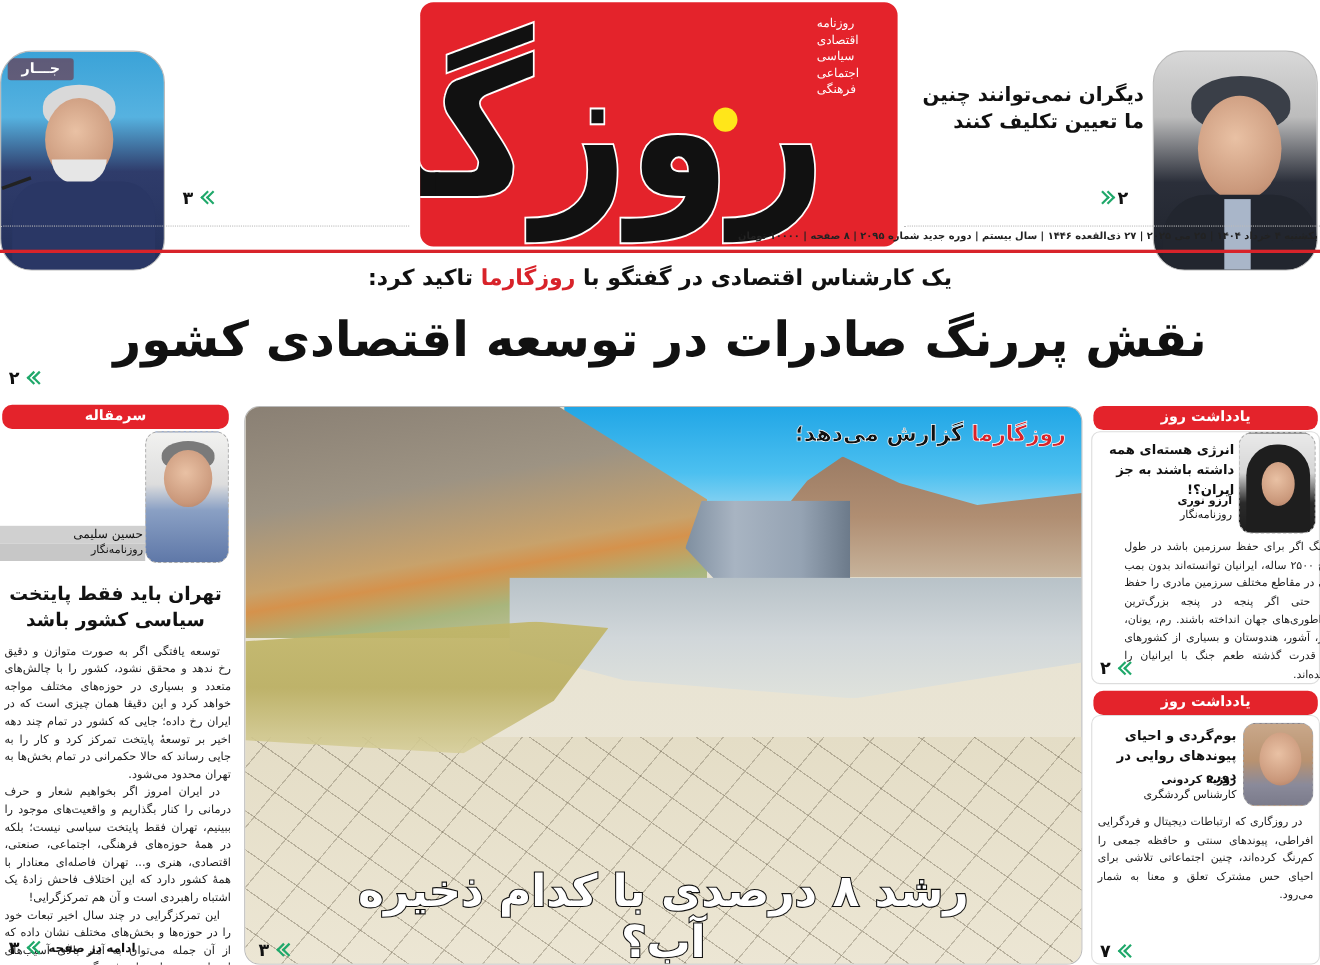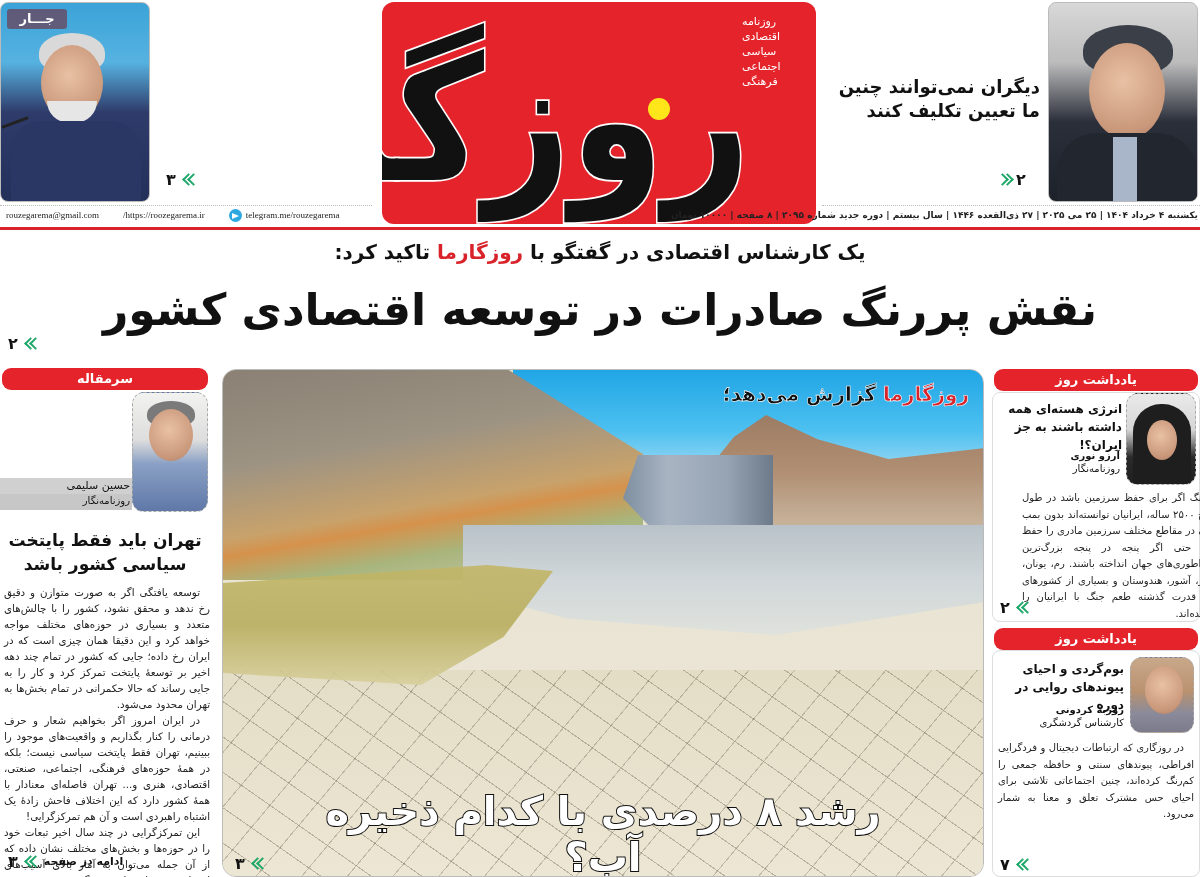--- a/index.html
+++ b/index.html
@@ -17,21 +17,21 @@
     font-family: "DejaVu Sans", sans-serif; font-weight: bold;
     font-size: 150px; line-height: 200px; color: #111; text-align: center;
     -webkit-text-stroke: 3px #fff; paint-order: stroke fill;
     letter-spacing: -6px; transform: scaleY(1.15);
   }
   .logo-dot { position: absolute; left: 266px; top: 96px; width: 22px; height: 22px; border-radius: 50%; background: #ffe61a; }
   .logo-tags { position: absolute; right: 14px; top: 12px; width: 60px; color: #fff; font-size: 11px; font-weight: normal; line-height: 15px; text-align: left; }
   .logo-tags div { white-space: nowrap; }
 
   .teaser-photo {
-    position: absolute; border-radius: 8px; overflow: hidden; border: 1px solid #bbb;
+    position: absolute; border-radius: 29px; overflow: hidden; border: 1px solid #bbb; margin-top: 44px;
   }
   .teaser-photo.left { left: 0; top: 2px; width: 150px; height: 200px;
     background: linear-gradient(180deg, #3ba3d8 0%, #56b2e0 30%, #2f3c6b 55%, #23305a 100%); }
   .teaser-photo.right { left: 1048px; top: 2px; width: 150px; height: 200px;
     background: linear-gradient(180deg, #d8d8d8 0%, #bcbcbc 30%, #2b2f3a 60%, #1d212a 100%); }
   .face { position: absolute; border-radius: 50%; background: radial-gradient(circle at 45% 40%, #e9c1a4 0%, #c9977a 70%, #a9775e 100%); }
   .hair { position: absolute; border-radius: 50% 50% 40% 40%; }
   .jaar-tag { position: absolute; left: 6px; top: 6px; width: 60px; height: 20px; background: rgba(120,30,40,0.55); color: #fff; font-size: 13px; font-weight: bold; text-align: center; line-height: 20px; border-radius: 3px; }
   .mic { position: absolute; left: 0; top: 118px; width: 28px; height: 3px; background: #222; transform: rotate(-20deg); }
 
@@ -149,25 +149,20 @@
   </div>
   <div class="teaser-photo right">
     <div class="hair" style="left:34px;top:22px;width:90px;height:50px;background:#3a3f48;"></div>
     <div class="face" style="left:40px;top:40px;width:76px;height:96px;"></div>
     <div style="position:absolute;left:8px;top:130px;width:140px;height:70px;background:#22262f;border-radius:40px 40px 0 0;"></div>
     <div style="position:absolute;left:64px;top:134px;width:24px;height:66px;background:#a9b6c9;"></div>
   </div>
 
   <div class="dotline" style="left:0;width:372px;"></div>
   <div class="dotline" style="left:822px;width:378px;"></div>
-  <div class="info-strip left">
-    <span>rouzegarema@gmail.com</span>
-    <span>/https://roozegarema.ir</span>
-    <span><span class="tg-icon"></span><span>telegram.me/rouzegarema</span></span>
-  </div>
   <div class="info-strip right">یکشنبه ۴ خرداد ۱۴۰۴ | ۲۵ می ۲۰۲۵ | ۲۷ ذی‌القعده ۱۴۴۶ | سال بیستم | دوره جدید شماره ۲۰۹۵ | ۸ صفحه | ۱۰۰۰۰ تومان</div>
   <div class="red-rule"></div>
 </div>
 
 <div class="kicker">
   <span>یک کارشناس اقتصادی در گفتگو با </span><span class="brand">روزگارما</span><span> تاکید کرد:</span>
 </div>
 <div class="headline">نقش پررنگ صادرات در توسعه اقتصادی کشور</div>
 <div class="pageref" style="left:8px;top:334px;">
   <span class="num">۲</span>

